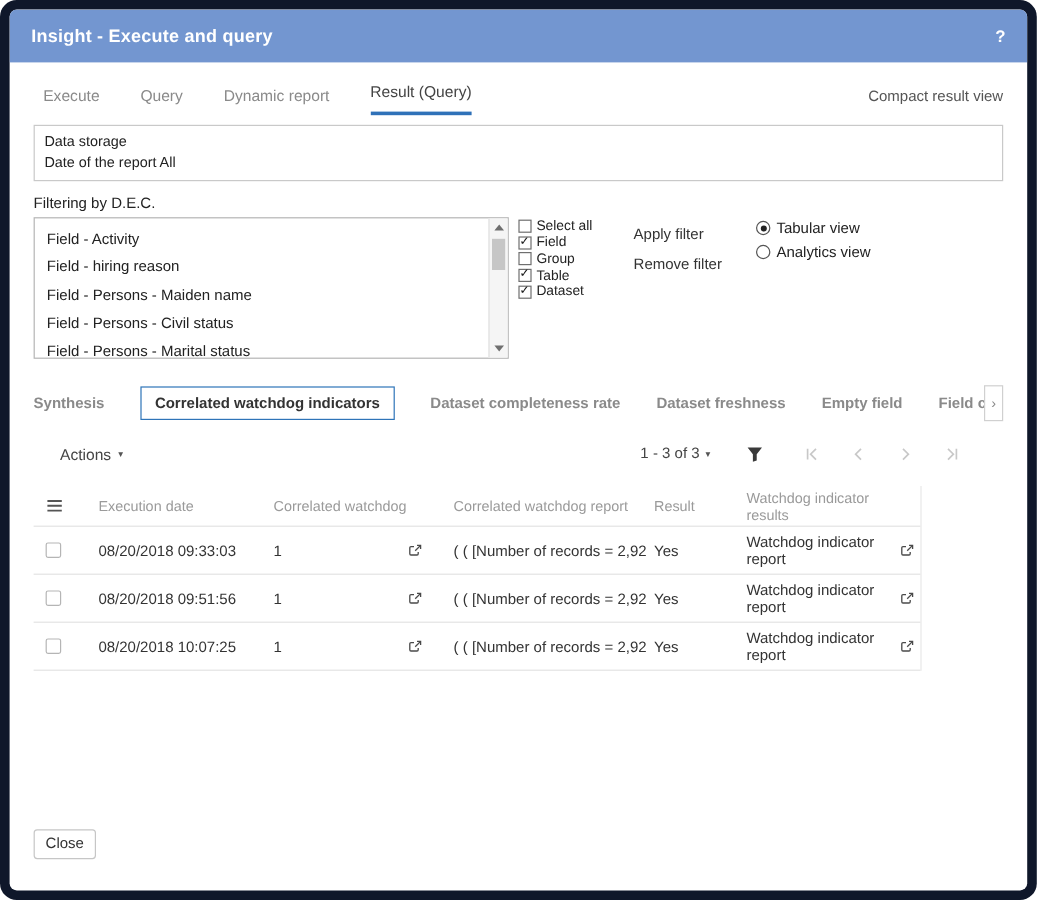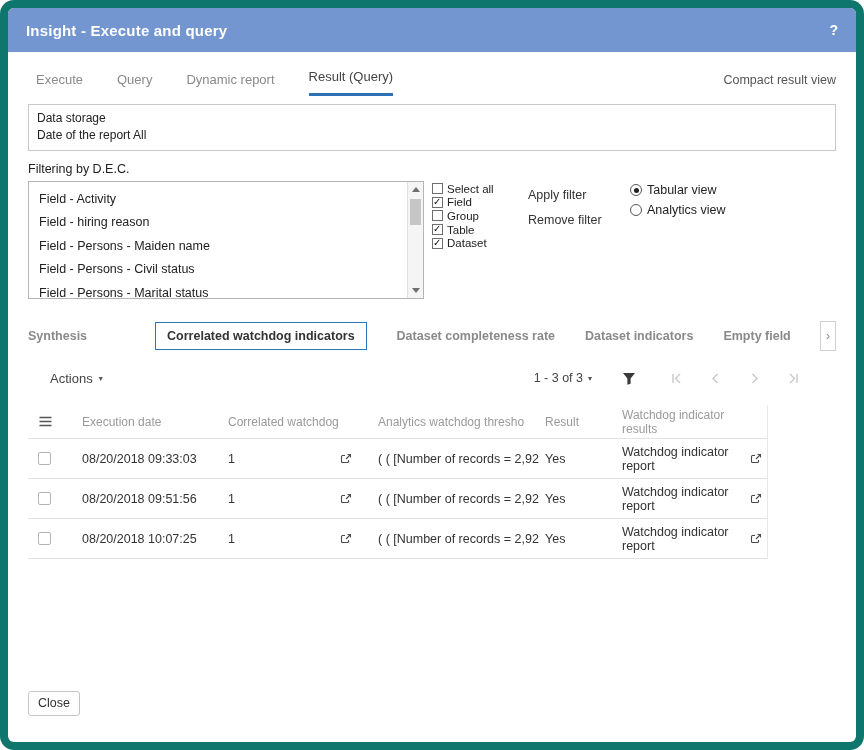--- a/index.html
+++ b/index.html
@@ -1,18 +1,18 @@
 <!DOCTYPE html>
 <html><head>
 <meta charset="utf-8">
 <style>
   * { margin:0; padding:0; box-sizing:border-box; }
   html,body { width:864px; height:750px; overflow:hidden; background:#fff;
     font-family:"Liberation Sans","DejaVu Sans",sans-serif; }
-  .frame { position:absolute; inset:0; background:#0f766e; border-radius:14px; }
+  .frame { position:absolute; inset:0; background:#0f172a; border-radius:14px; }
   .dialog { position:absolute; top:8px; left:8px; width:848px; height:734px;
     background:#fff; border-radius:6px; overflow:hidden; }
 
   
   .titlebar { height:44px; background:#7396d0; color:#fff; display:flex; align-items:center; padding:0 18px; }
   .titlebar .title { font-size:15px; font-weight:bold; letter-spacing:.2px; }
   .titlebar .help { margin-left:auto; font-weight:bold; font-size:14px; cursor:pointer; }
 
   
   .main-tabs { display:flex; align-items:flex-end; gap:34px; padding:17px 20px 0 28px; }
@@ -53,21 +53,21 @@
   .view-col { margin-left:14px; padding-top:2px; }
   .radio-row { display:flex; align-items:center; gap:5px; margin-bottom:6px; font-size:12.5px; color:#222; cursor:pointer; }
   .radio { width:12px; height:12px; border:1px solid #555; border-radius:50%; position:relative; flex:none; background:#fff; }
   .radio[data-checked="true"]::after { content:""; position:absolute; top:2.5px; left:2.5px; width:5px; height:5px;
     border-radius:50%; background:#222; }
 
   
   .result-tabs { margin:22px 20px 0; display:flex; align-items:center; height:30px; }
   .rtabs-scroll { display:flex; gap:30px; align-items:center; overflow:hidden; flex:1; height:100%; white-space:nowrap;font-weight:bold; }
   .rtab { font-size:12.5px; color:#8a8a8a; cursor:pointer; flex:none; }
-  .rtab.active { color:#333; border:1px solid #2e74b8; padding:6px 11px; background:#fff;margin-left:38px; }
+  .rtab.active { color:#333; border:1px solid #2e74b8; padding:6px 11px; background:#fff; }
   .rtab-next { flex:none; width:16px; height:30px; border:1px solid #d0d0d0; background:#fff; display:flex;
     align-items:center; justify-content:center; color:#8a8a8a; font-size:12px; cursor:pointer; }
 
   
   .toolbar { margin-top:16px; display:flex; align-items:center; padding:0 56px 0 42px; height:22px; }
   .actions { font-size:13px; color:#444; display:flex; align-items:center; gap:6px; cursor:pointer; }
   .caret { font-size:8px; color:#555; }
   .toolbar-right { margin-left:auto; display:flex; align-items:center; gap:30px; }
   .page-info { font-size:12.5px; color:#444; display:flex; align-items:center; gap:5px; cursor:pointer; }
   .icon-btn { display:flex; align-items:center; cursor:pointer; }
@@ -183,21 +183,21 @@
       </div>
     </div>
 
   </div>
 
   <div class="result-tabs">
     <div class="rtabs-scroll">
       <div class="rtab">Synthesis</div>
       <div class="rtab active">Correlated watchdog indicators</div>
       <div class="rtab">Dataset completeness rate</div>
-      <div class="rtab">Dataset indicators</div>
+      <div class="rtab">Dataset freshness</div>
       <div class="rtab">Empty field</div>
       <div class="rtab">Field compliance ag</div>
     </div>
     <div class="rtab-next">›</div>
   </div>
 
   <div class="toolbar">
     <div class="actions">
       <span>Actions</span>
       <span class="caret">▾</span>
@@ -241,21 +241,21 @@
     <div class="t-head">
       <div class="c c0">
             <span class="menu-ico">
         <svg width="15" height="13" viewBox="0 0 15 13">
                 <path d="M1.5 2.5h12M1.5 6.5h12M1.5 10.5h12" stroke="#555" stroke-width="1.6"></path>
               </svg>
       </span>
           </div>
       <div class="c c1">Execution date</div>
       <div class="c c2">Correlated watchdog</div>
-      <div class="c c3">Analytics watchdog thresho</div>
+      <div class="c c3">Correlated watchdog report</div>
       <div class="c c4">Result</div>
       <div class="c c5">Watchdog indicator results</div>
     </div>
 
     <div class="t-row">
       <div class="c c0">
             <span class="row-cb"></span>
           </div>
       <div class="c c1">08/20/2018 09:33:03</div>
       <div class="c c2">

